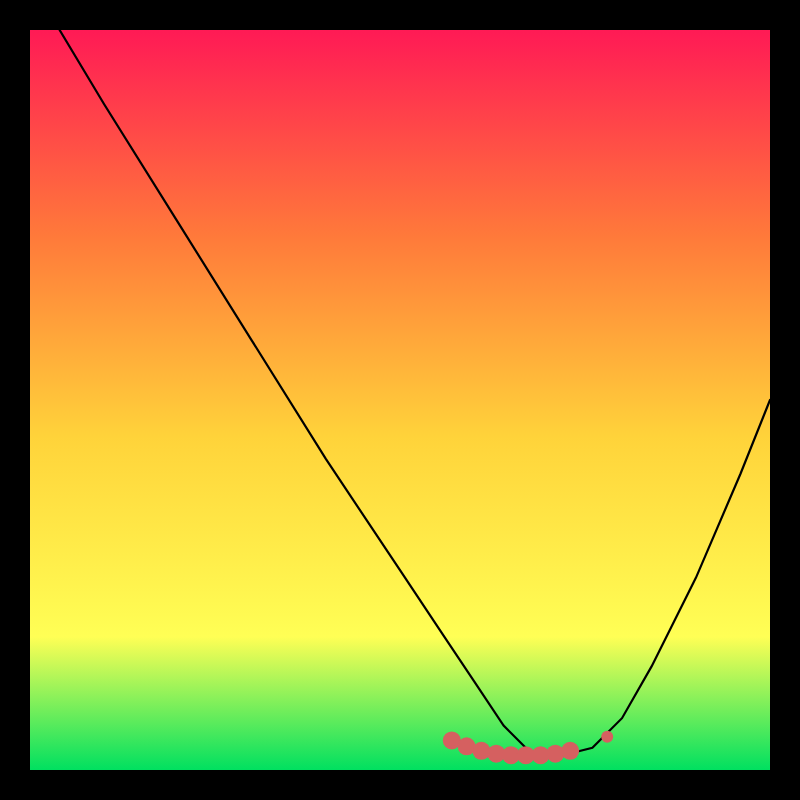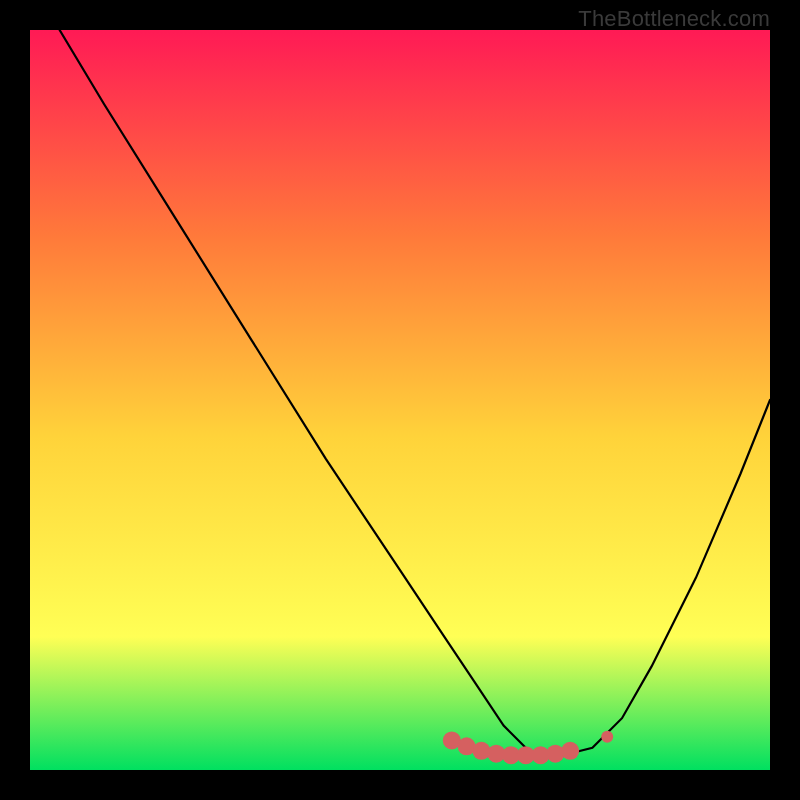--- a/index.html
+++ b/index.html
@@ -35,21 +35,20 @@
     color: #3a3a3a;
     font-weight: 500;
     letter-spacing: 0.2px;
   }
 </style>
 </head>
 <body>
 
 <div class="frame">
 
-  <div class="watermark">TheBottleneck.com</div>
 
   <div class="plot-area">
     <svg id="chart-svg" width="740" height="740" viewBox="0 0 740 740">
       <defs>
         <linearGradient id="bg-grad" x1="0" y1="0" x2="0" y2="1">
           <stop id="g0" offset="0%" stop-color="#ff1a55"></stop>
           <stop id="g1" offset="28%" stop-color="#ff7a3a"></stop>
           <stop id="g2" offset="55%" stop-color="#ffd33a"></stop>
           <stop id="g3" offset="82%" stop-color="#ffff55"></stop>
           <stop id="g4" offset="100%" stop-color="#00e060"></stop>

